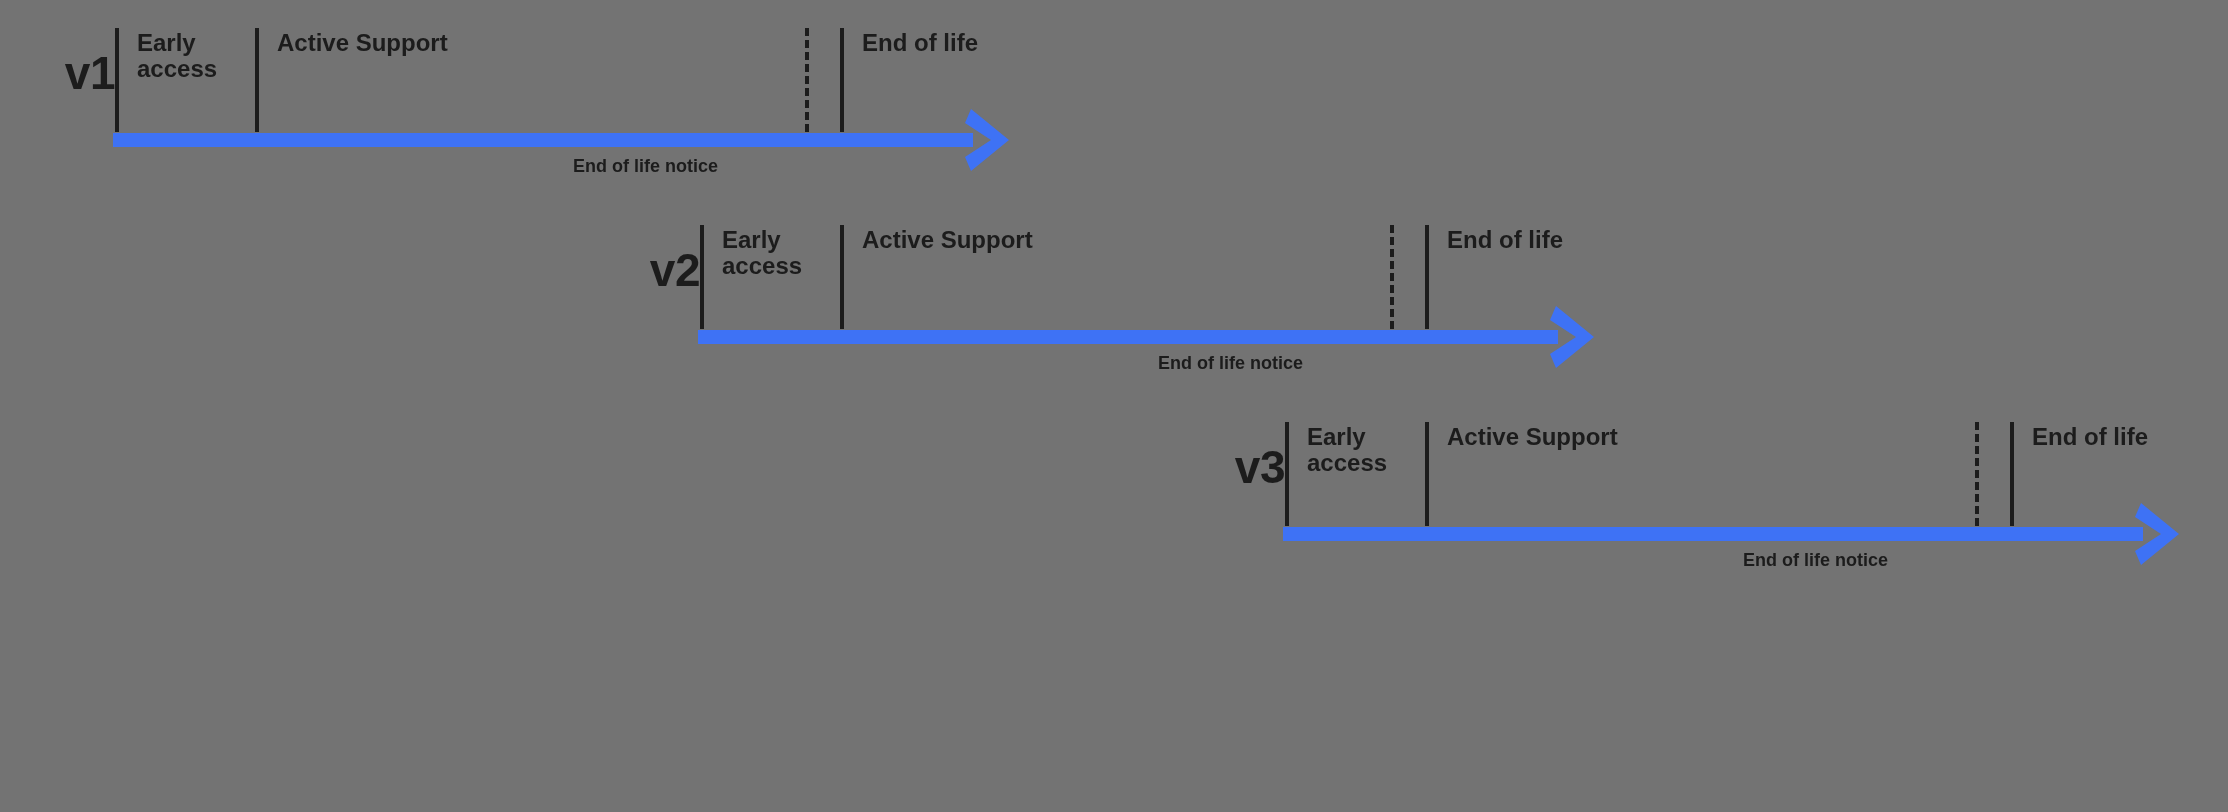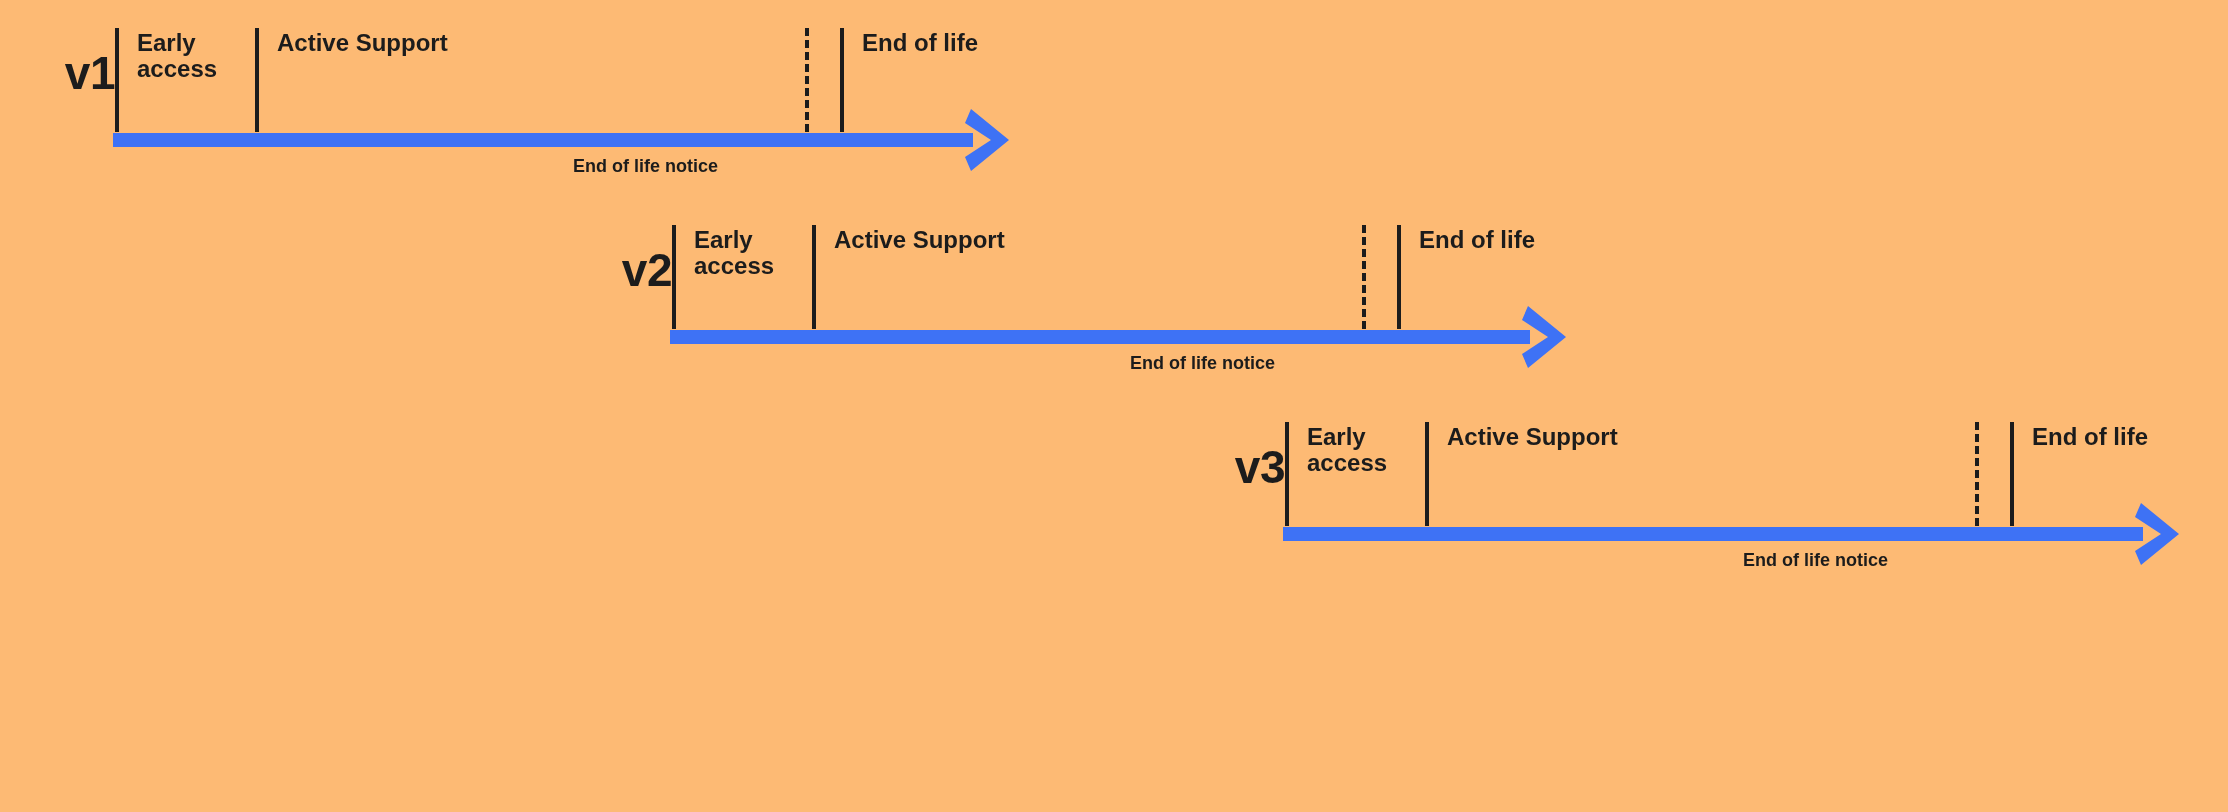--- a/index.html
+++ b/index.html
@@ -4,21 +4,21 @@
 <style>
   html, body {
     margin: 0;
     padding: 0;
     background: #ffffff;
   }
   #canvas {
     position: relative;
     width: 2228px;
     height: 812px;
-    background: #fdba74;
+    background: #737373;
     font-family: "Liberation Sans", sans-serif;
     overflow: hidden;
   }
 
   
   .timeline-row {
     position: absolute;
     height: 190px;
   }
 
@@ -118,21 +118,21 @@
     <div class="timeline-bar" style="left:88px; width:860px;"></div>
     <div class="timeline-arrow" style="left:940px;">
       <svg width="48" height="66" viewBox="0 0 48 66">
         <path d="M6 2 L44 33 L6 64 L0 50 L26 33 L0 16 Z" fill="#3E72F5"></path>
       </svg>
     </div>
 
     <div class="notice-label" style="left:548px;">End of life notice</div>
   </div>
 
-  <div class="timeline-row" style="left:582px; top:207px; width:1040px;">
+  <div class="timeline-row" style="left:610px; top:207px; width:1040px;">
     <div class="version-label">v2</div>
 
     <div class="phase-divider" style="left:90px;"></div>
     <div class="phase-divider" style="left:230px;"></div>
     <div class="dashed-marker" style="left:780px;"></div>
     <div class="phase-divider" style="left:815px;"></div>
 
     <div class="phase-label wrap" style="left:112px;">Early
 access</div>
     <div class="phase-label" style="left:252px;">Active Support</div>

